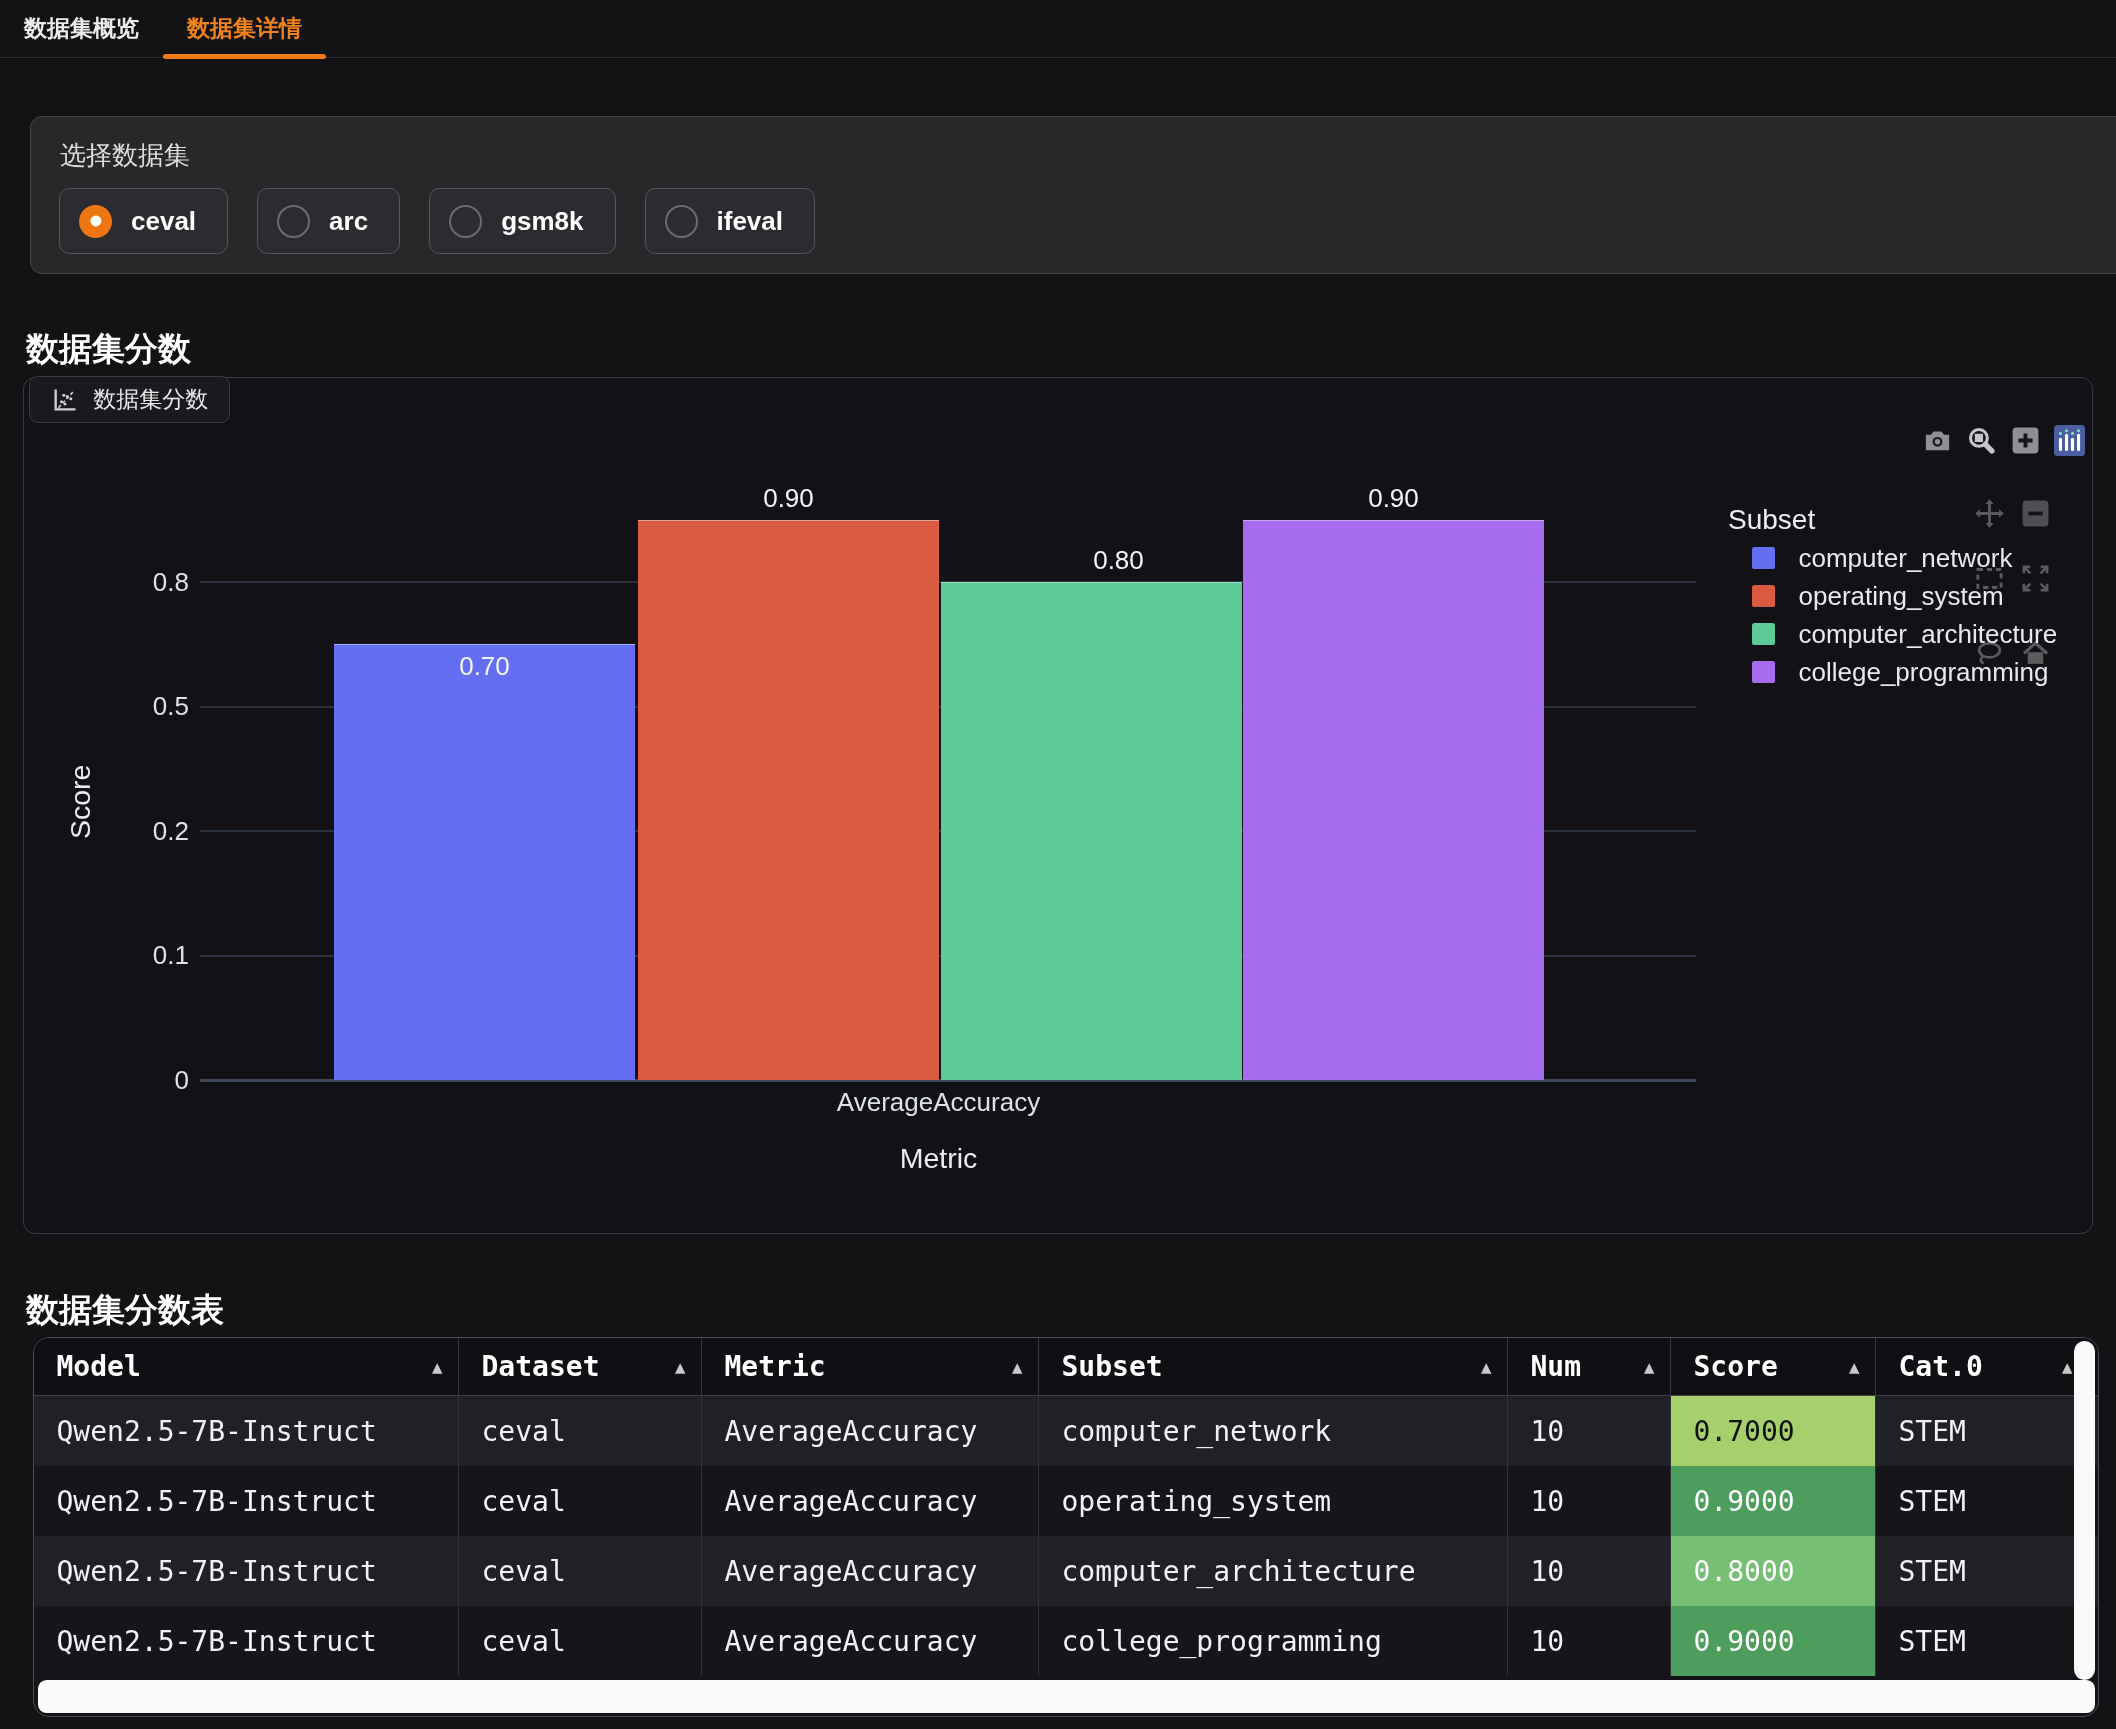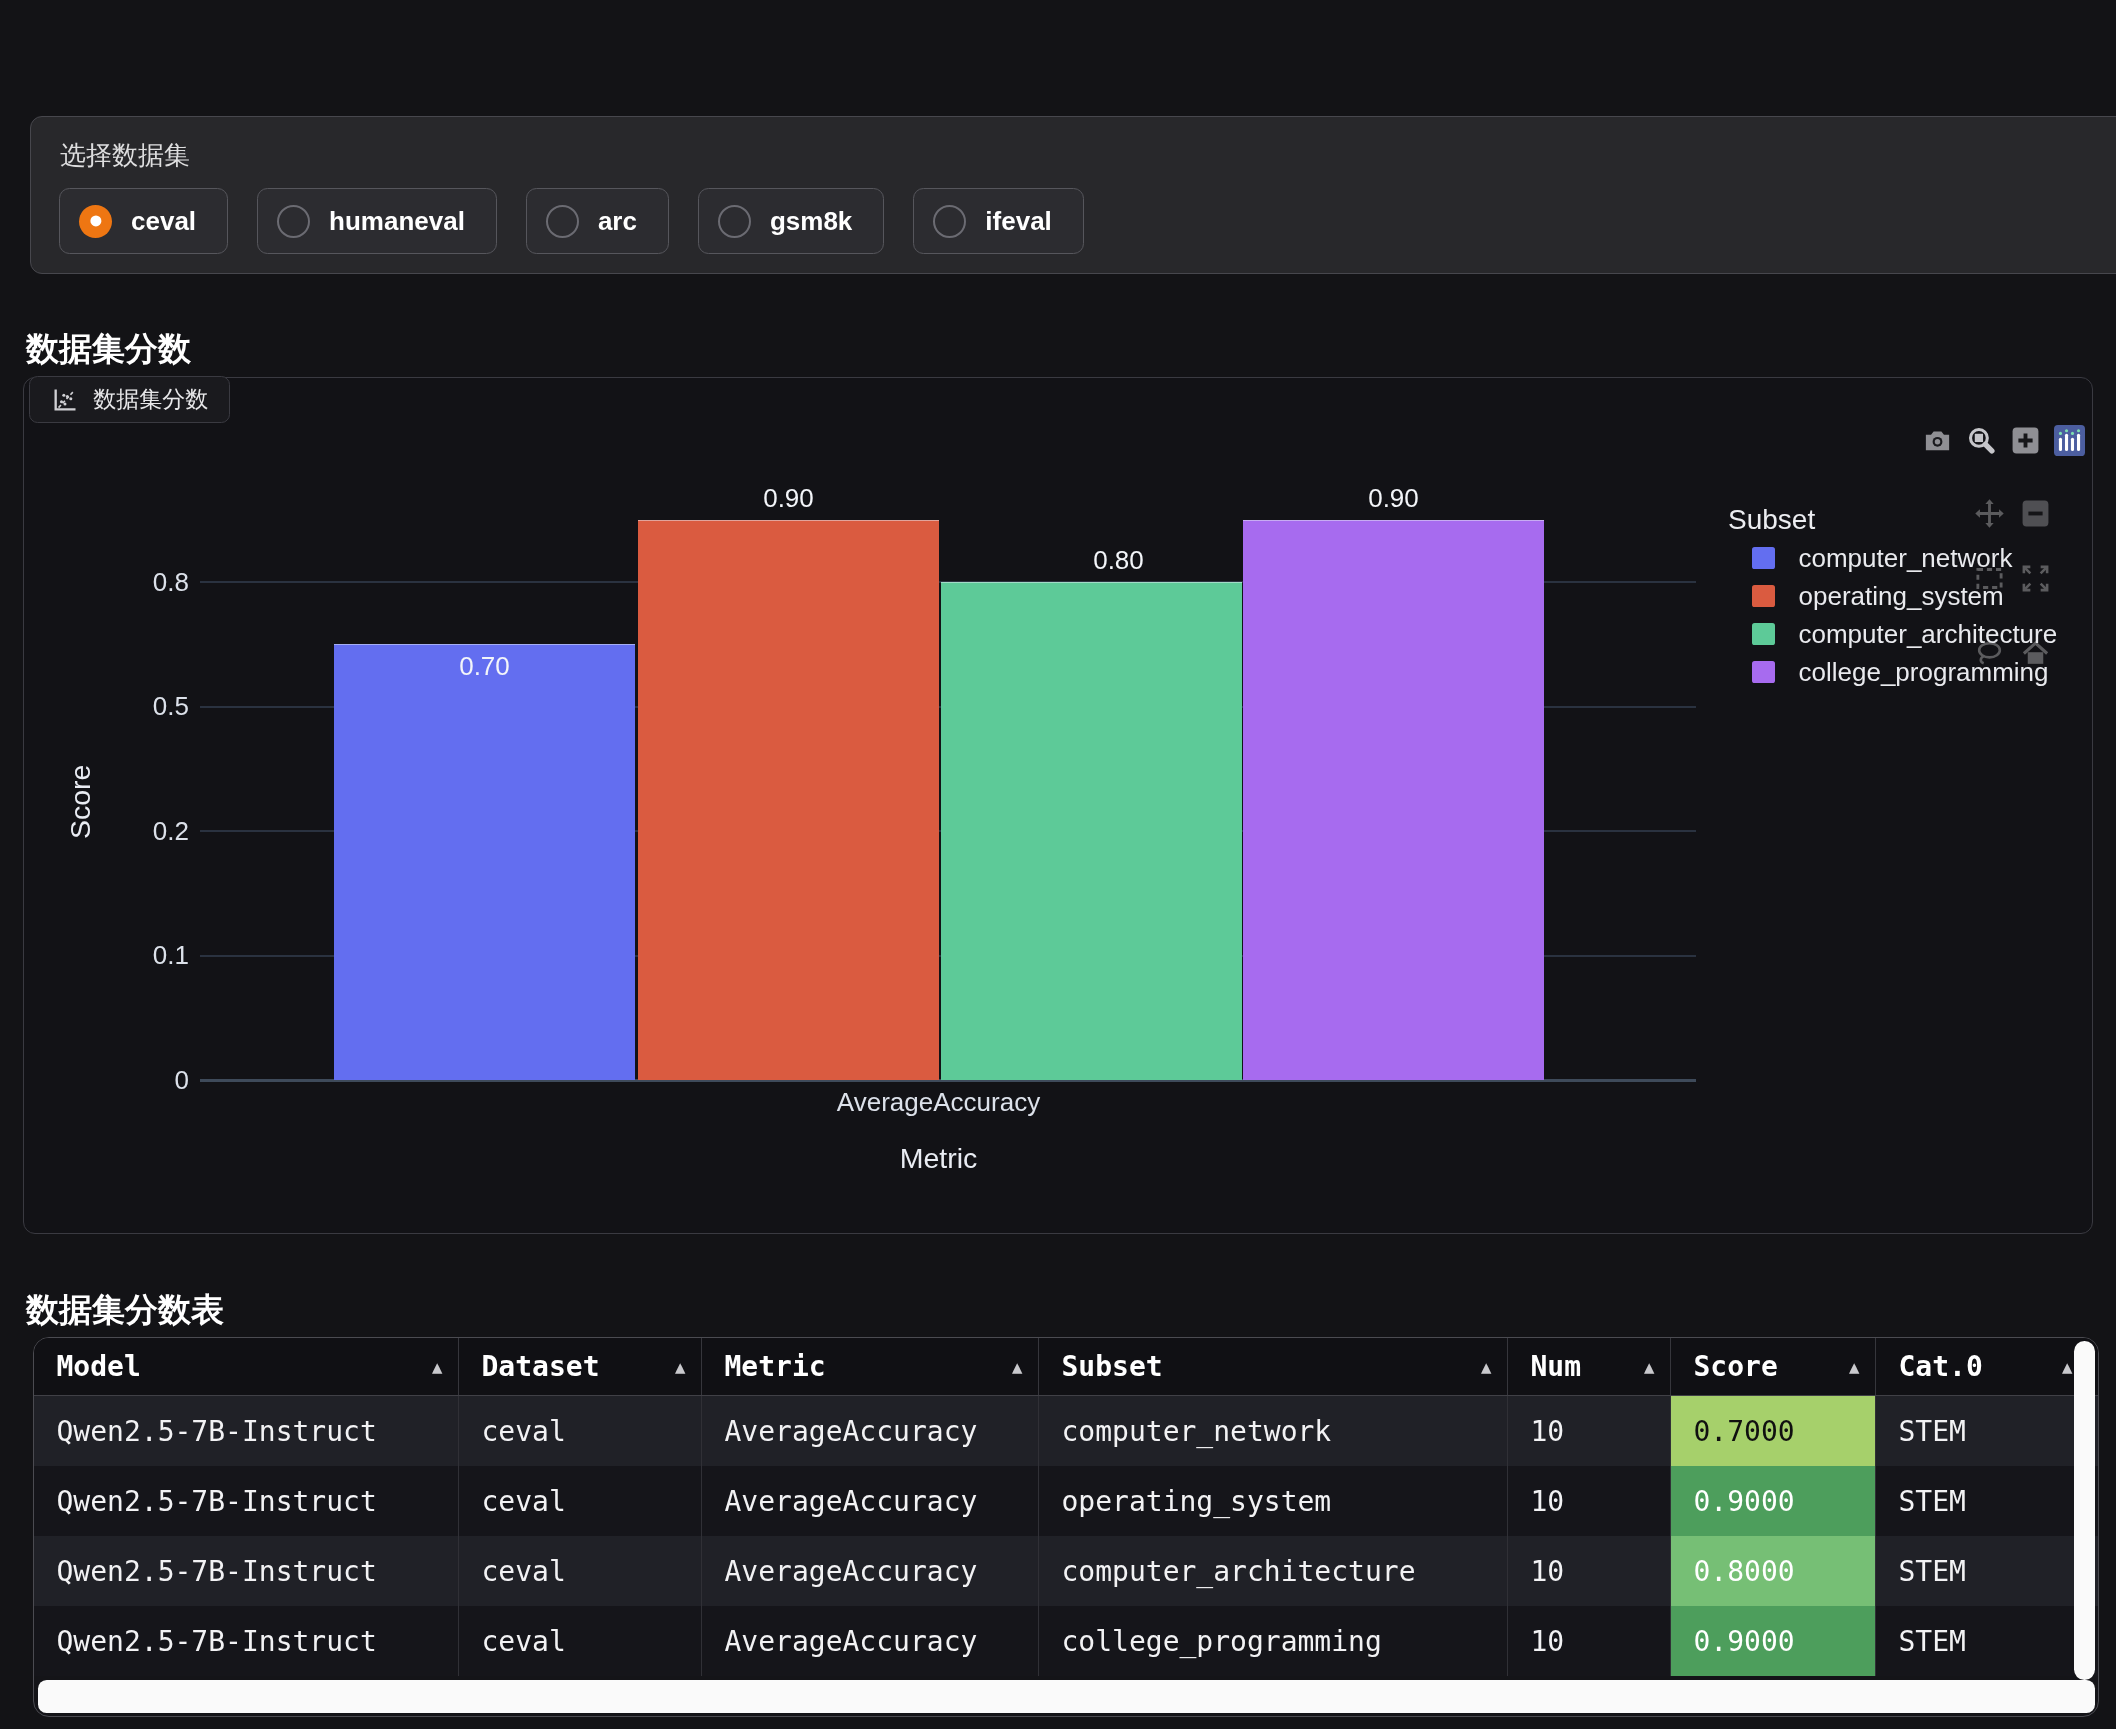--- a/index.html
+++ b/index.html
@@ -85,31 +85,35 @@
   .td:last-child{border-right:none;}
 
   .vscroll{position:absolute;right:2.6px;top:2.6px;width:21.6px;height:339px;background:#fafafa;border-radius:10.4px;cursor:pointer;}
   .hscroll{position:absolute;left:3.5px;right:3.5px;bottom:3.5px;height:33px;background:#fafafa;border-radius:8.6px;cursor:pointer;}
 </style>
 </head>
 <body>
 
 <div class="page">
 
+  <header class="tabbar">
+      <div class="tab">
+    <span>数据集概览</span>
+  </div>
+      <div class="tab active">
+    <span>数据集详情</span>
+  </div>
+    </header>
 
   <section class="selector-panel">
     <div class="selector-title">选择数据集</div>
     <div class="radio-row" id="radio-row">
         <div class="radio-opt selected">
     <span class="radio-circle"></span>
     <span>ceval</span>
-  </div>
-        <div class="radio-opt">
-    <span class="radio-circle"></span>
-    <span>humaneval</span>
   </div>
         <div class="radio-opt">
     <span class="radio-circle"></span>
     <span>arc</span>
   </div>
         <div class="radio-opt">
     <span class="radio-circle"></span>
     <span>gsm8k</span>
   </div>
         <div class="radio-opt">

